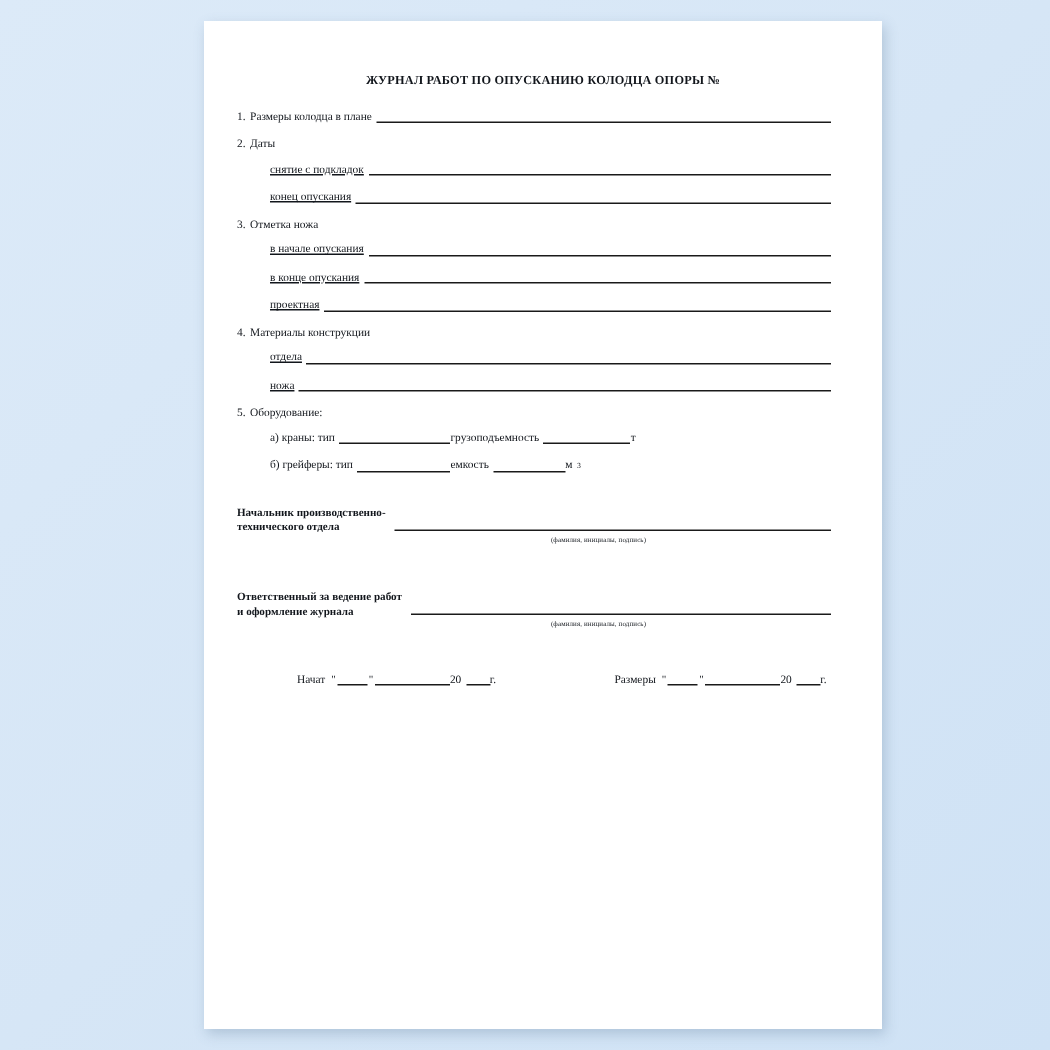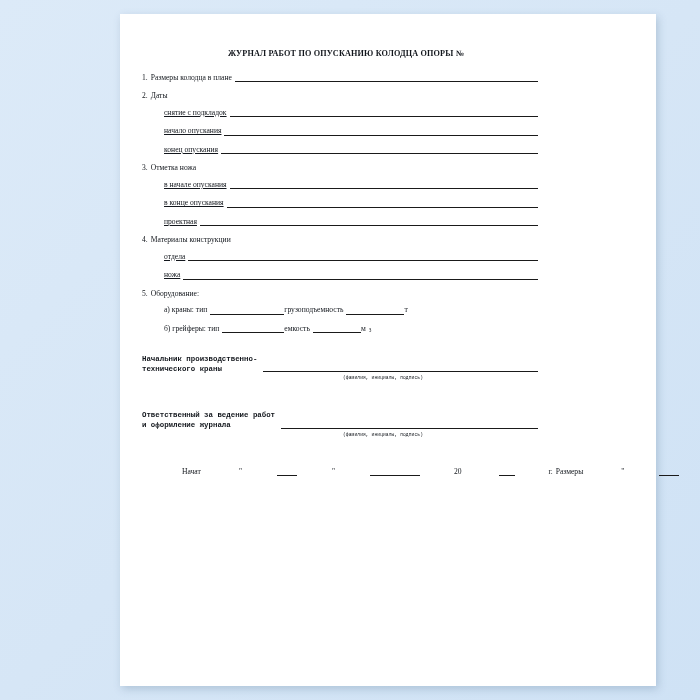--- a/index.html
+++ b/index.html
@@ -14,23 +14,23 @@
     overflow: hidden;
   }
   .stage {
     position: relative;
     width: 700px;
     height: 700px;
     background: linear-gradient(135deg, #dceaf8 0%, #d6e6f6 50%, #cfe2f5 100%);
   }
   .page {
     position: absolute;
-    left: 120px;
+    left: 136px;
     top: 14px;
-    width: 536px;
+    width: 452px;
     height: 672px;
     background: #ffffff;
     box-shadow: 2px 3px 8px rgba(90, 120, 150, 0.30);
   }
   .doc {
     position: absolute;
     left: 0;
     top: 0;
     width: 452px;
     padding: 0;
@@ -71,21 +71,20 @@
   .fill.fixed-a { flex: 0 0 74px; }
   .fill.fixed-b { flex: 0 0 58px; }
   .fill.fixed-c { flex: 0 0 62px; }
   .fill.fixed-d { flex: 0 0 48px; }
   .indent1 { padding-left: 22px; text-decoration: underline; }
   .indent2 { padding-left: 22px; }
   .sup { font-size: 5.2px; vertical-align: super; }
 
   .sign-block {
     margin: 22px 34px 0 22px;
-    font-family: Liberation Mono, monospace;
   }
   .sign-row {
     display: flex;
     align-items: flex-end;
   }
   .sign-label {
     flex: 0 0 auto;
     font-size: 7.4px;
     line-height: 1.3;
     font-weight: bold;
@@ -110,21 +109,20 @@
   .footer {
     display: flex;
     margin: 30px 34px 0 62px;
     font-size: 7.4px;
     align-items: flex-end;
   }
   .footer .fgroup {
     display: flex;
     align-items: flex-end;
     white-space: nowrap;
-    gap: 34px;
   }
   .footer .spacer { flex: 1 1 auto; }
   .f-underline {
     display: inline-block;
     border-bottom: 1px solid #1a1a1a;
     height: 7px;
   }
   .u-small { width: 20px; }
   .u-mid { width: 50px; }
   .u-tiny { width: 16px; }
@@ -150,24 +148,20 @@
         <div class="line tight">
           <span class="lbl">2. </span>
           <span class="lbl">Даты</span>
         </div>
 
         <div class="line indent1">
           <span class="lbl">снятие с подкладок</span>
           <span class="fill"></span>
         </div>
 
-        <div class="line indent1">
-          <span class="lbl">начало опускания</span>
-          <span class="fill"></span>
-        </div>
 
         <div class="line indent1">
           <span class="lbl">конец опускания</span>
           <span class="fill"></span>
         </div>
 
         <div class="line tight">
           <span class="lbl">3. </span>
           <span class="lbl">Отметка ножа</span>
         </div>
@@ -224,21 +218,21 @@
             <span class="sup">3</span>
         </div>
 
 
       </div>
 
       <div class="sign-block">
         <div class="sign-row">
           <div class="sign-label">
             <span>Начальник производственно-</span>
-            <span class="l2">технического краны</span>
+            <span class="l2">технического отдела</span>
           </div>
           <div class="sign-rule"></div>
         </div>
         <div class="caption">(фамилия, инициалы, подпись)</div>
       </div>
 
       <div class="sign-block second">
         <div class="sign-row">
           <div class="sign-label">
             <span>Ответственный за ведение работ</span>

